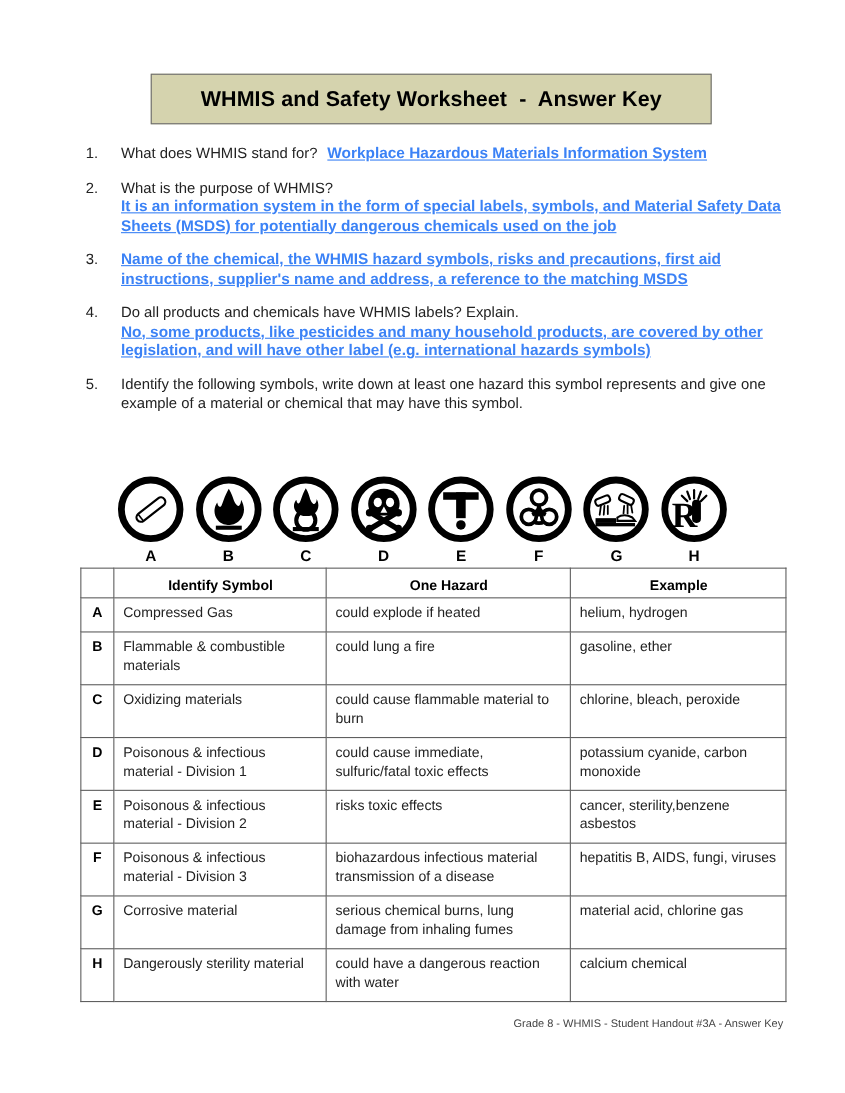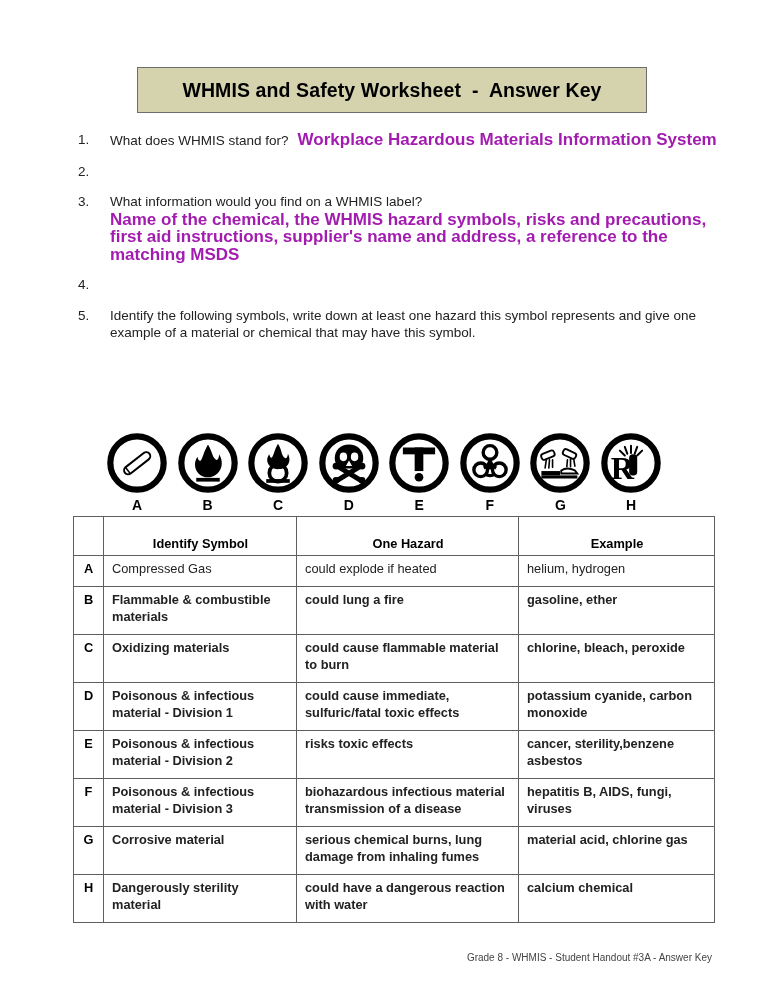--- a/index.html
+++ b/index.html
@@ -69,24 +69,25 @@
   }
   .qtext {
     font-size: 13.5px;
     line-height: 17.5px;
     color: #222;
   }
   .qtext.inline-answer {
     white-space: normal;
   }
   .qanswer {
-    font-size: 17px;
+    font-size: 14px;
     line-height: 17.5px;
     font-weight: bold;
-    color: #a21caf;
+    color: #3b82f6;
+    text-decoration: underline;
   }
   .qanswer.inline {
     display: inline;
     margin-left: 9px;
   }
 
   
   .symbols-row {
     position: absolute;
     left: 104px;
@@ -128,44 +129,44 @@
     padding: 4px 7px 4px 8px;
     font-size: 12.8px;
     line-height: 17px;
     color: #222;
     box-sizing: border-box;
   }
   .hazard-table th {
     text-align: center;
     font-weight: bold;
     color: #000;
-    padding-top: 18px;
+    padding-top: 6px;
     padding-bottom: 3px;
     height: 24px;
   }
   .col-letter { width: 30px; }
   .col-identify { width: 193px; }
   .col-hazard { width: 222px; }
   .col-example { width: 196px; }
 
   .hazard-table td.cell-letter {
     text-align: center;
     font-weight: bold;
     color: #000;
     padding-left: 0;
     padding-right: 0;
   }
   .row-1line td { height: 31px; }
-  .row-2line td { height: 48px; font-weight: bold; }
+  .row-2line td { height: 48px; }
 
   
   .footer {
     position: absolute;
     left: 0;
-    top: 952px;
+    top: 926px;
     width: 712px;
     text-align: right;
     font-size: 10px;
     color: #444;
   }
 </style>
 </head>
 <body>
 
 <div class="page">
@@ -181,34 +182,37 @@
       <div class="qbody">
         <div class="qtext inline-answer">
           <span>What does WHMIS stand for?</span><span class="qanswer inline">Workplace Hazardous Materials Information System</span>
         </div>
       </div>
     </div>
 
     <div class="qitem">
       <div class="qnum">2.</div>
       <div class="qbody">
+        <div class="qtext">What is the purpose of WHMIS?</div>
+        <div class="qanswer">It is an information system in the form of special labels, symbols, and Material Safety Data Sheets (MSDS) for potentially dangerous chemicals used on the job</div>
       </div>
     </div>
 
     <div class="qitem">
       <div class="qnum">3.</div>
       <div class="qbody">
-        <div class="qtext">What information would you find on a WHMIS label?</div>
         <div class="qanswer">Name of the chemical, the WHMIS hazard symbols, risks and precautions, first aid instructions, supplier's name and address, a reference to the matching MSDS</div>
       </div>
     </div>
 
     <div class="qitem">
       <div class="qnum">4.</div>
       <div class="qbody">
+        <div class="qtext">Do all products and chemicals have WHMIS labels?  Explain.</div>
+        <div class="qanswer">No, some products, like pesticides and many household products, are covered by other legislation, and will have other label (e.g. international hazards symbols)</div>
       </div>
     </div>
 
     <div class="qitem">
       <div class="qnum">5.</div>
       <div class="qbody">
         <div class="qtext">Identify the following symbols, write down at least one hazard this symbol represents and give one example of a material or chemical that may have this symbol.</div>
       </div>
     </div>
 

